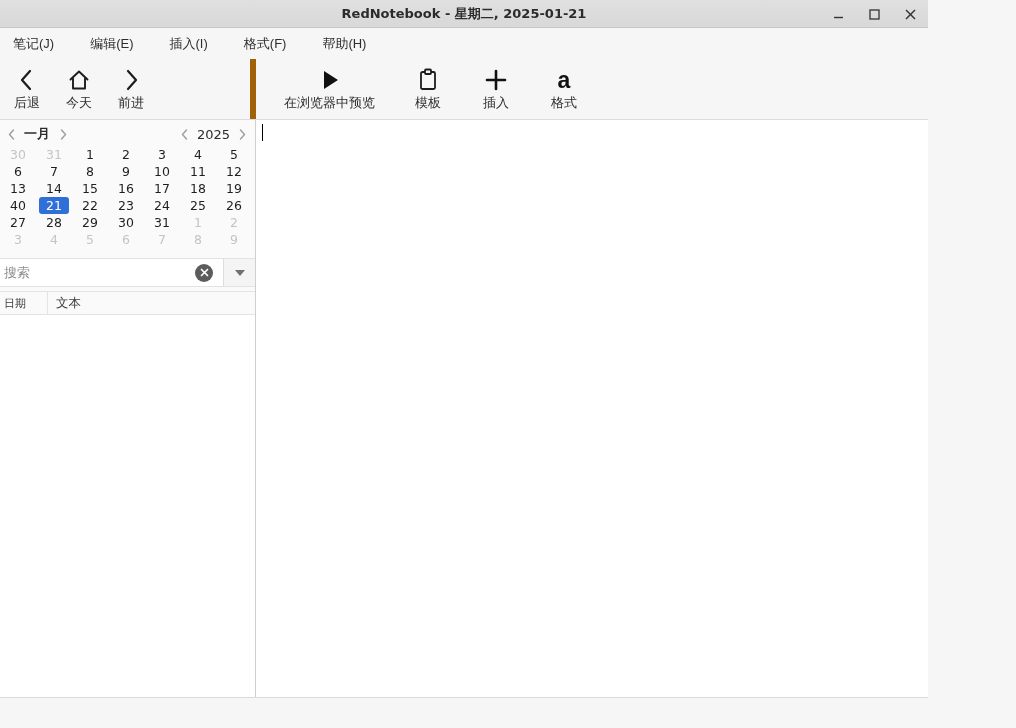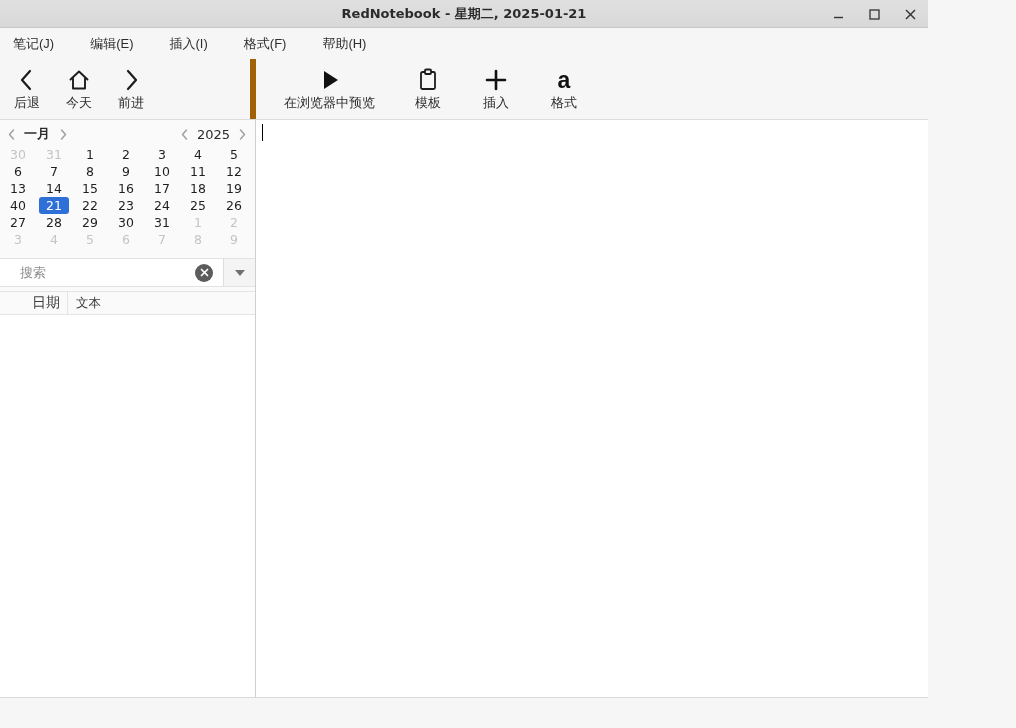--- a/index.html
+++ b/index.html
@@ -68,29 +68,29 @@
   .cal-day { text-align: center; font-size: 12.5px; height: 17px; line-height: 17px; color: #1f1f1f; border-radius: 3px; margin: 0 3px; }
   .cal-day.muted { color: #c4c4c4; }
   .cal-day.selected { background: #2f6fd8; color: #ffffff; }
 
   
   .search-row {
     margin-top: 10px; height: 29px; flex: 0 0 29px;
     background: #ffffff; border-top: 1px solid #e2e2e2; border-bottom: 1px solid #e2e2e2;
     display: flex; align-items: center;
   }
-  .search-input { flex: 1; height: 100%; border: none; outline: none; padding: 0 20px; font-size: 13px; font-family: inherit; background: transparent; color: #2e2e2e; min-width: 0; }
+  .search-input { flex: 1; height: 100%; border: none; outline: none; padding: 0 4px; font-size: 13px; font-family: inherit; background: transparent; color: #2e2e2e; min-width: 0; }
   .search-input::placeholder { color: #8a8a8a; opacity: 1; }
   .clear-btn { flex: 0 0 18px; width: 18px; height: 18px; border: none; border-radius: 50%; background: #5c5c5c; color: #fff; display: flex; align-items: center; justify-content: center; margin-right: 10px; padding: 0; }
   .search-dd { flex: 0 0 32px; width: 32px; height: 100%; border: none; border-left: 1px solid #dddddd; background: #f4f4f4; display: flex; align-items: center; justify-content: center; }
   .dd-caret { width: 0; height: 0; border-left: 5px solid transparent; border-right: 5px solid transparent; border-top: 6px solid #6f6f6f; }
 
   
   .results-header { margin-top: 4px; height: 24px; flex: 0 0 24px; display: flex; align-items: stretch; background: #fafafa; border-top: 1px solid #e4e4e4; border-bottom: 1px solid #e4e4e4; font-size: 12.5px; color: #3c3c3c; }
-  .res-col-date { width: 48px; flex: 0 0 48px; border-right: 1px solid #e4e4e4; display: flex; align-items: center; padding-left: 12px; background: transparent; border-top:none; border-bottom:none; border-left:none; font-size: 14px; color:#3c3c3c;margin-left:20px; }
+  .res-col-date { width: 48px; flex: 0 0 48px; border-right: 1px solid #e4e4e4; display: flex; align-items: center; padding-left: 4px; background: transparent; border-top:none; border-bottom:none; border-left:none; font-size: 11px; color:#3c3c3c; }
   .res-col-text { flex: 1; display: flex; align-items: center; padding-left: 8px; background: transparent; border: none; font-size: 12.5px; color:#3c3c3c; }
   .results-body { flex: 1; background: #ffffff; }
 
   
   .editor { flex: 1; background: #ffffff; position: relative; }
   .caret { position: absolute; left: 6px; top: 4px; width: 1px; height: 17px; background: #000; animation: blink 1.1s steps(1) infinite; }
   @keyframes blink { 50% { opacity: 0; } }
 
   
   .statusbar { height: 31px; flex: 0 0 31px; background: #f6f6f6; border-top: 1px solid #dadada; }

